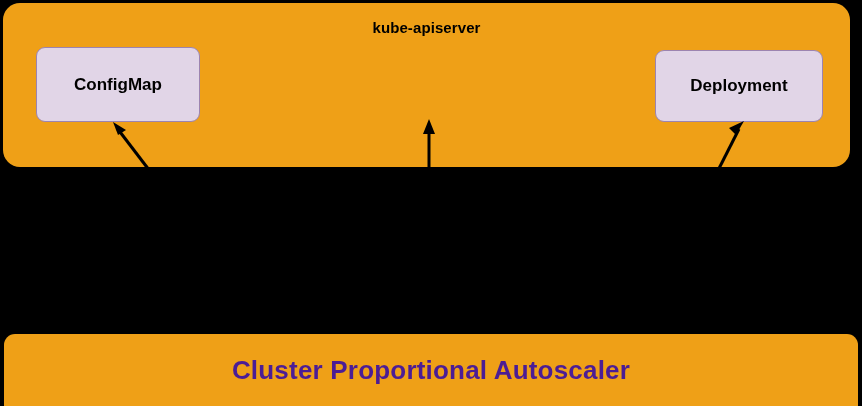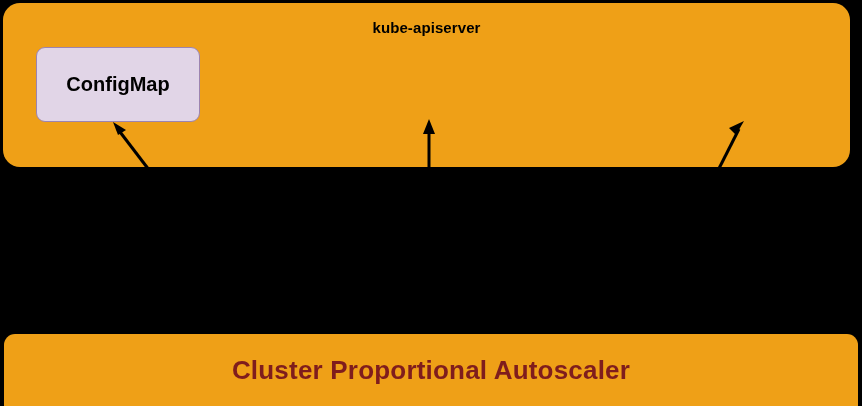--- a/index.html
+++ b/index.html
@@ -45,21 +45,21 @@
   .resource-box {
     position: absolute;
     background: #E1D5E7;
     border: 1px solid #9C84B0;
     border-radius: 9px;
     box-sizing: border-box;
     display: flex;
     align-items: center;
     justify-content: center;
     color: #000000;
-    font-size: 20px;
+    font-size: 17px;
     font-weight: bold;
   }
   .box-configmap {
     left: 36px;
     top: 47px;
     width: 164px;
     height: 75px;
   }
   .box-node {
     left: 345px;
@@ -99,36 +99,37 @@
     position: absolute;
     left: 0;
     top: 0;
     width: 854px;
     height: 72px;
     display: flex;
     align-items: center;
     justify-content: center;
     font-size: 26px;
     font-weight: bold;
-    color: #7f1d1d;
+    color: #4c1d95;
     letter-spacing: 0.2px;
   }
 </style>
 </head>
 <body>
 
 <div id="canvas">
 
   <div class="apiserver-panel">
     <div class="apiserver-title">kube-apiserver</div>
   </div>
 
   <div class="resource-box box-configmap">ConfigMap</div>
 
 
+  <div class="resource-box box-deployment">Deployment</div>
 
   <svg class="arrows-layer" width="862" height="406" viewBox="0 0 862 406">
 
     <g>
       <line x1="172" y1="200" x2="117" y2="128" stroke="#000000" stroke-width="3"></line>
       <polygon points="113,122 126,130 118,135" fill="#000000"></polygon>
     </g>
 
     <g>
       <line x1="429" y1="205" x2="429" y2="128" stroke="#000000" stroke-width="3"></line>

